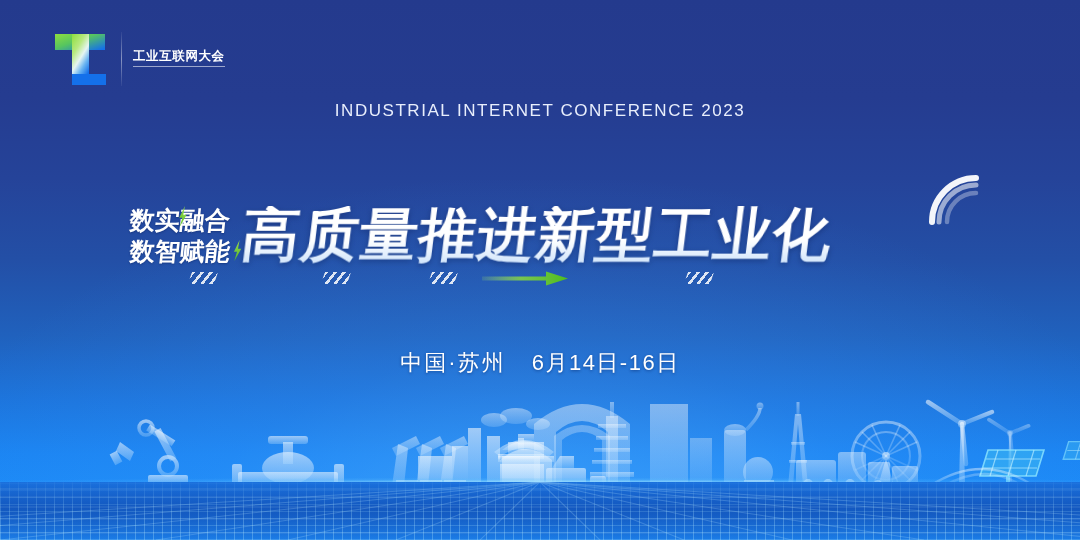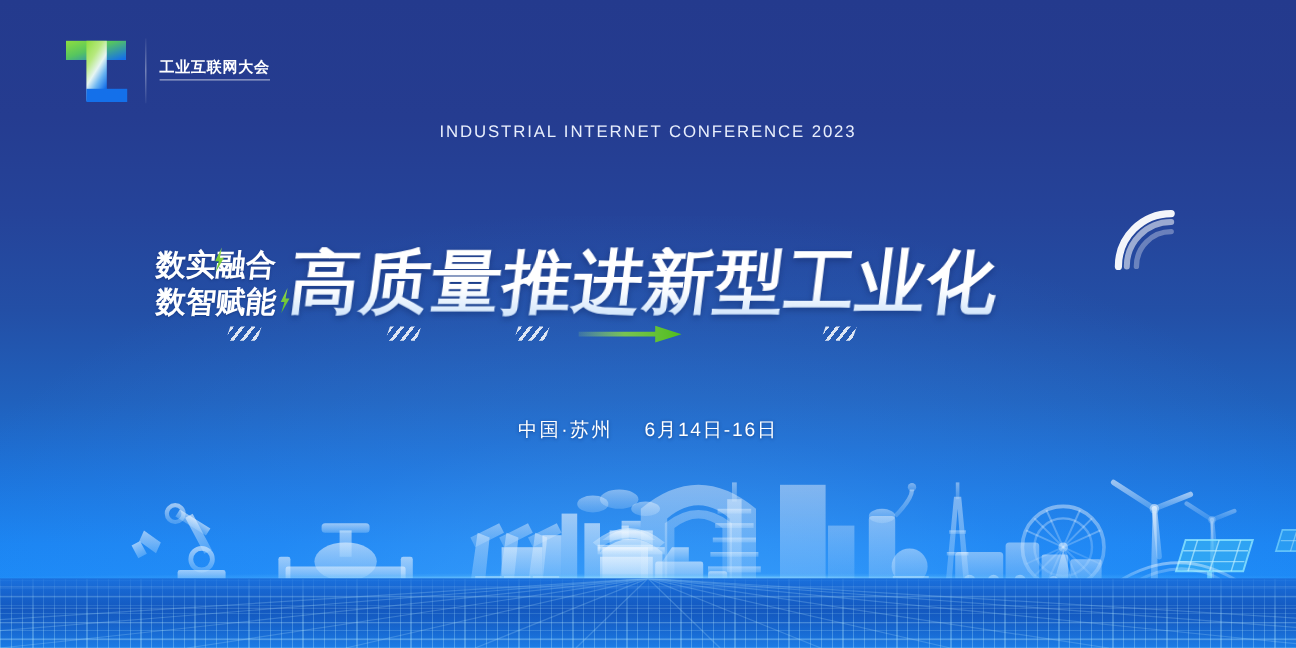--- a/index.html
+++ b/index.html
@@ -68,21 +68,21 @@
     text-align:center;
   }
   .title-main {
     font-size:39px; font-weight:bold; line-height:1.05;
     letter-spacing:1px; white-space:nowrap;
   }
   .title-year { color:#74cc33; letter-spacing:2px; }
   .title-cn   { color:#ffffff; letter-spacing:3px; margin-left:10px; }
   .title-sub {
     margin-top:9px;
-    font-size:14px; font-weight:normal; color:#e8eefc;
+    font-size:17px; font-weight:normal; color:#e8eefc;
     letter-spacing:1.55px; white-space:nowrap;
   }
 
   
   .slogan-wrap {
     position:absolute; left:0; right:0; top:180px;
     height:110px;
   }
   .slogan-inner {
     position:relative;
@@ -143,21 +143,21 @@
   
   .wifi {
     position:absolute; right:-34px; top:-12px;
     width:62px; height:62px; pointer-events:none;
   }
 
   
   .meta {
     position:absolute; left:0; right:0; top:348px;
     text-align:center;
-    font-size:16px; color:#ffffff; letter-spacing:2px;
+    font-size:22px; color:#ffffff; letter-spacing:2px;
     font-weight:normal; white-space:nowrap;
     text-shadow:0 1px 3px rgba(5,25,80,.45);
   }
   .meta-date { margin-left:26px; letter-spacing:1.5px; }
 
   
   .skyline {
     position:absolute; left:0; bottom:0;
     width:1080px; height:160px;
     pointer-events:none;

